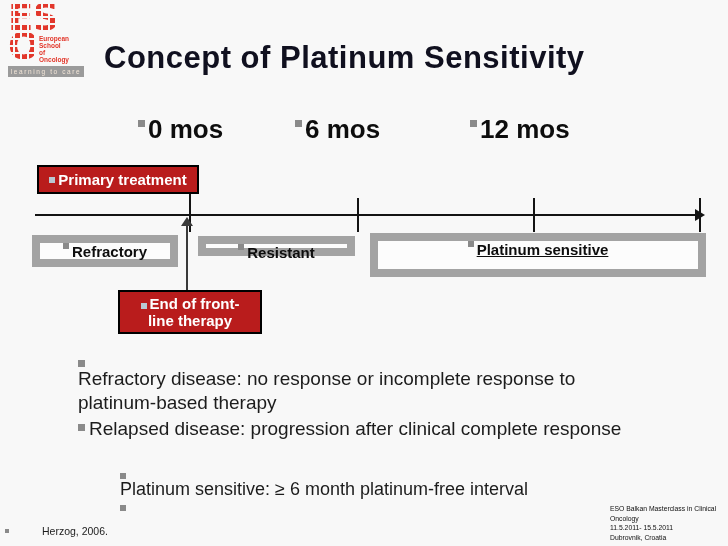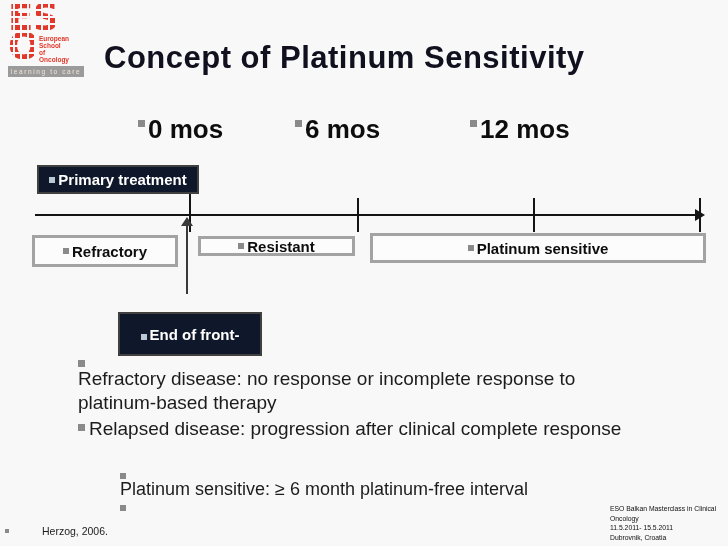--- a/index.html
+++ b/index.html
@@ -41,33 +41,33 @@
   .mos .sq { margin-top:6px; margin-right:3px; }
 
   
   .tl-line { left:35px; top:214px; width:664px; height:2px; background:#141414; }
   .tl-arrowhead { left:695px; top:209px; width:0; height:0;
     border-top:6px solid transparent; border-bottom:6px solid transparent; border-left:10px solid #141414; }
   .tick { width:2px; background:#141414; top:198px; height:34px; }
   .tick.t1 { top:194px; height:38px; }
 
   
-  .bluebox { background:#0f172a; border:2px solid #404040; color:#fff; font-weight:bold; font-size:15px;
+  .bluebox { background:#b91c1c; border:2px solid #000000; color:#fff; font-weight:bold; font-size:15px;
     display:flex; align-items:center; justify-content:center; }
   .bluebox .sq { margin-right:3px; }
   .primary-box { left:37px; top:165px; width:162px; height:29px; }
-  .end-box { left:118px; top:312px; width:144px; height:44px; text-align:center; line-height:17px;justify-content:center; }
+  .end-box { left:118px; top:290px; width:144px; height:44px; text-align:center; line-height:17px;justify-content:center; }
 
   
-  .phasebox { background:#fcfcfc; border:3px solid #a3a3a3; color:#0d0d0d; font-weight:bold; font-size:15px;
-    display:flex; align-items:center; justify-content:center; }
+  .phasebox { background:#fcfcfc; border:8px solid #a3a3a3; color:#0d0d0d; font-weight:bold; font-size:15px;
+    display:flex; align-items:flex-start; justify-content:center; }
   .phasebox .sq { margin-right:3px; }
   .phase-refractory { left:32px; top:235px; width:146px; height:32px; }
   .phase-resistant { left:198px; top:236px; width:157px; height:20px; }
-  .phase-sensitive { left:370px; top:233px; width:336px; height:30px; }
+  .phase-sensitive { left:370px; top:233px; width:336px; height:44px;text-decoration:underline; }
 
   
   .up-line { left:186px; top:224px; width:2px; height:70px; background:#3a3a3a; }
   .up-arrowhead { left:181px; top:217px; width:0; height:0;
     border-left:6px solid transparent; border-right:6px solid transparent; border-bottom:9px solid #3a3a3a; }
 
   
   .def { display:flex; align-items:flex-start; color:#1c1c1c; }
   .def .sq { margin-top:7px; margin-right:4px; }
   .def.lvl1 { font-size:19px; line-height:23.5px; width:560px; }
@@ -144,20 +144,21 @@
   <span class="sq sm"></span>
   <span>Platinum sensitive</span>
 </div>
 
 <div class="abs up-arrowhead"></div>
 <div class="abs up-line"></div>
 
 <div class="abs bluebox end-box">
   <div>
     <span class="sq sm light"></span><span>End of front-</span>
+    <div>line therapy</div>
   </div>
 </div>
 
 <div class="abs def lvl1 def1">
   <span class="sq"></span>
   <span>Refractory disease: no response or incomplete response to platinum-based therapy</span>
 </div>
 <div class="abs def lvl1 def2">
   <span class="sq"></span>
   <span>Relapsed disease: progression after clinical complete response</span>

